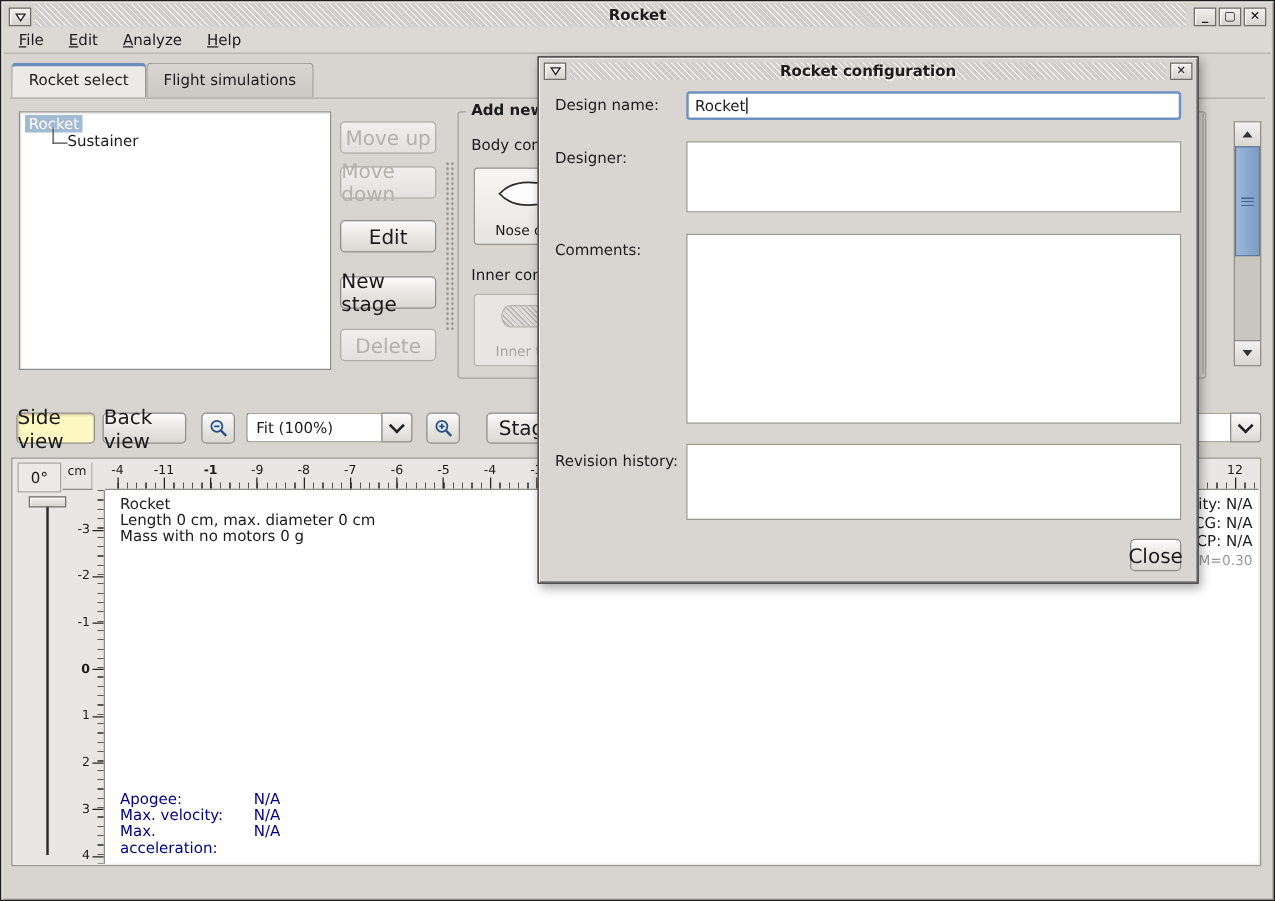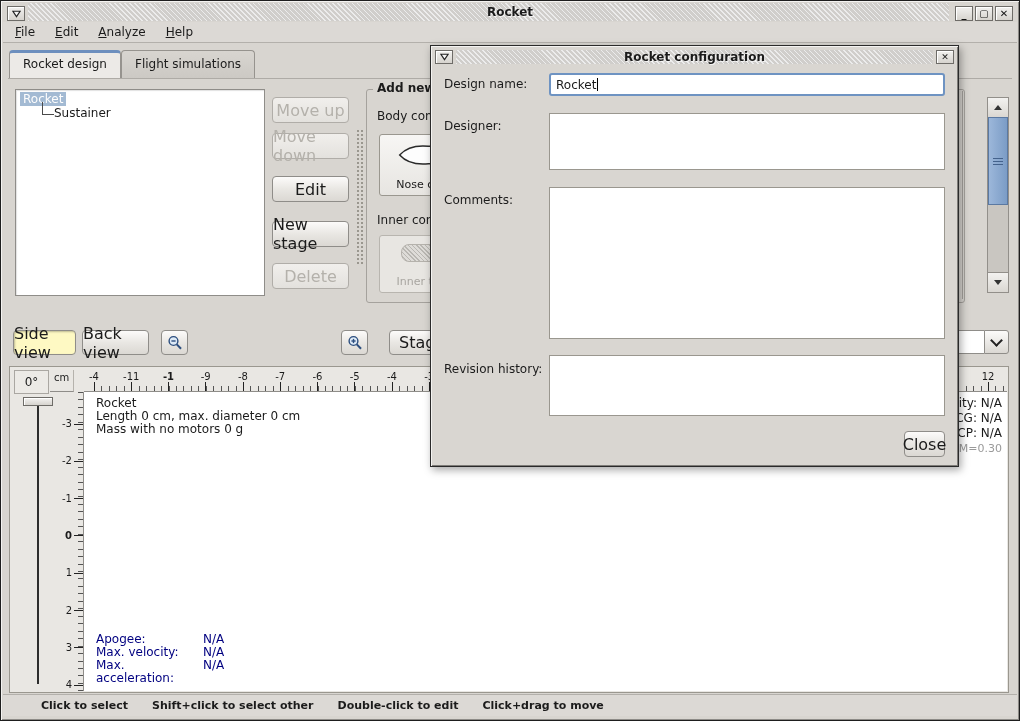--- a/index.html
+++ b/index.html
@@ -126,21 +126,21 @@
   </div>
 
   <div class="abs menubar">
     <span class="menu-item mnemonic"><span class="u">F</span>ile</span>
     <span class="menu-item mnemonic"><span class="u">E</span>dit</span>
     <span class="menu-item mnemonic"><span class="u">A</span>nalyze</span>
     <span class="menu-item mnemonic"><span class="u">H</span>elp</span>
   </div>
 
   <div class="abs tabrow">
-    <div class="tab active">Rocket design</div><div class="tab">Flight simulations</div>
+    <div class="tab active">Rocket select</div><div class="tab">Flight simulations</div>
   </div>
   <div class="abs tabpanel-line"></div>
 
   <div class="abs tree">
     <div><span class="tree-sel">Rocket</span></div>
     <div class="tree-child">
       <span class="tree-elbow"></span>
       <span>Sustainer</span>
     </div>
   </div>
@@ -183,20 +183,26 @@
   </div>
 
   <div class="abs btn pressed" style="left:12px;top:329px;width:63px;height:25px;">Side view</div>
   <div class="abs btn" style="left:81px;top:329px;width:67px;height:25px;">Back view</div>
   <div class="abs btn" style="left:160px;top:329px;width:27px;height:25px;">
     <svg class="mag" width="16" height="16" viewBox="0 0 16 16">
       <circle cx="6.5" cy="6" r="4.4" fill="#dcE9f6" stroke="#2c4e7e" stroke-width="1.4"></circle>
       <line x1="9.8" y1="9.4" x2="14" y2="13.8" stroke="#2c4e7e" stroke-width="2"></line>
       <line x1="4.4" y1="6" x2="8.6" y2="6" stroke="#2c4e7e" stroke-width="1.4"></line>
     </svg>
+  </div>
+  <div class="abs combo" style="left:196px;top:329px;width:133px;">
+    <span class="field" style="flex:1;">Fit (100%)</span>
+    <span class="dd">
+        <span class="chev"></span>
+      </span>
   </div>
   <div class="abs btn" style="left:340px;top:329px;width:27px;height:25px;">
     <svg class="mag" width="16" height="16" viewBox="0 0 16 16">
       <circle cx="6.5" cy="6" r="4.4" fill="#dcE9f6" stroke="#2c4e7e" stroke-width="1.4"></circle>
       <line x1="9.8" y1="9.4" x2="14" y2="13.8" stroke="#2c4e7e" stroke-width="2"></line>
       <line x1="4.4" y1="6" x2="8.6" y2="6" stroke="#2c4e7e" stroke-width="1.4"></line>
       <line x1="6.5" y1="3.9" x2="6.5" y2="8.1" stroke="#2c4e7e" stroke-width="1.4"></line>
     </svg>
   </div>
   <div class="abs btn" style="left:388px;top:329px;width:68px;height:25px;justify-content:flex-start;padding-left:9px;">Stage</div>
@@ -306,26 +312,20 @@
           <span>N/A</span>
         </div>
         <div class="row">
           <span class="fl">Max. acceleration:</span>
           <span>N/A</span>
         </div>
       </div>
     </div>
   </div>
 
-  <div class="abs statusbar">
-    <span>Click to select</span>
-    <span>Shift+click to select other</span>
-    <span>Double-click to edit</span>
-    <span>Click+drag to move</span>
-  </div>
 
   <div class="abs dialog">
     <div class="abs dlg-titlebar">
       <div class="abs dlg-btn" style="left:1px;">
         <svg class="menu-glyph" viewBox="0 0 10 9" width="9" height="8">
           <polygon points="1,1.5 9,1.5 5,7.5" fill="#f5f5f5" stroke="#222" stroke-width="1.2"></polygon>
         </svg>
       </div>
       <div class="abs hatch" style="left:22px;right:22px;top:1px;height:14px;"></div>
       <div class="abs dlg-title" style="left:0;right:0;">Rocket configuration</div>

